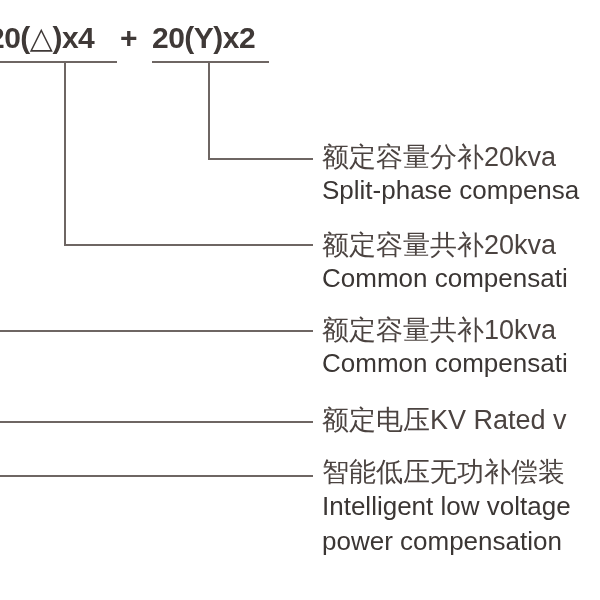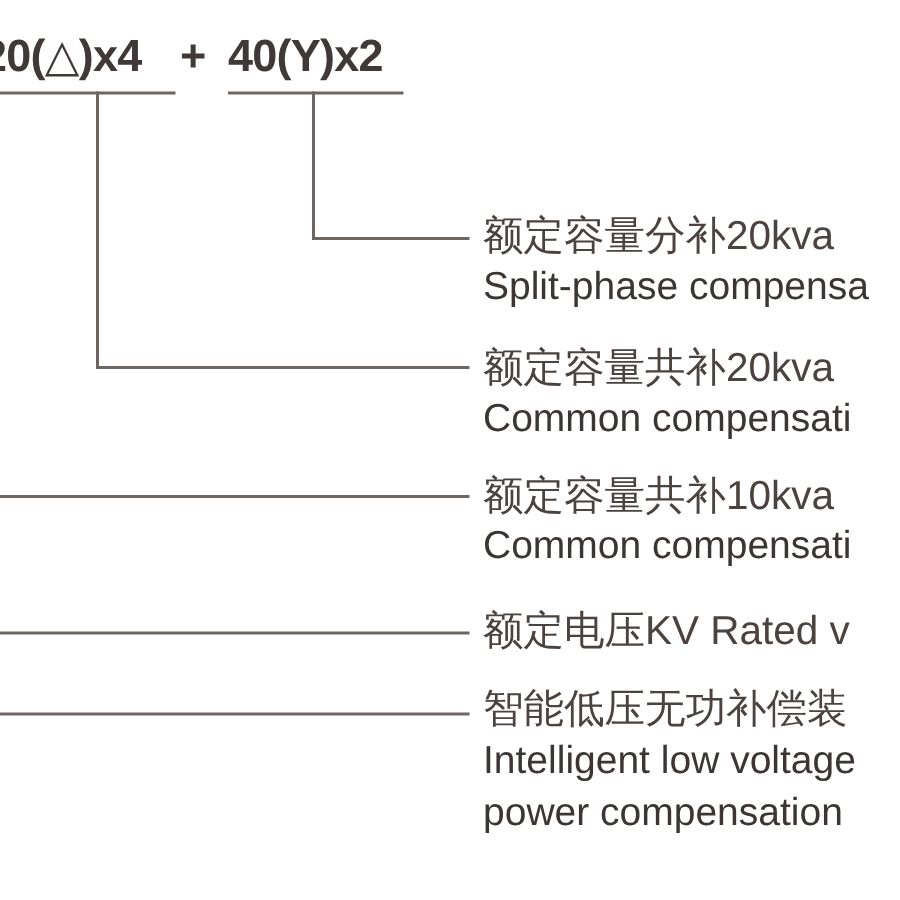--- a/index.html
+++ b/index.html
@@ -84,21 +84,21 @@
   #anno-5 .en { line-height: 35px; }
 </style>
 </head>
 <body>
 
 <div id="stage">
 
   <div class="code-row">
     <span class="code-seg" id="code-seg-a">20(△)x4</span>
     <span class="code-seg" id="code-plus">+</span>
-    <span class="code-seg" id="code-seg-b">40(Y)x2</span>
+    <span class="code-seg" id="code-seg-b">20(Y)x2</span>
   </div>
 
   <div class="rule rule-h" style="left:0px;  top:61px; width:117px;"></div>
   <div class="rule rule-h" style="left:152px; top:61px; width:117px;"></div>
 
   <div class="rule rule-v" style="left:208px; top:61px; height:99px;"></div>
   <div class="rule rule-h" style="left:208px; top:158px; width:105px;"></div>
 
   <div class="rule rule-v" style="left:64px; top:61px; height:185px;"></div>
   <div class="rule rule-h" style="left:64px; top:244px; width:249px;"></div>

